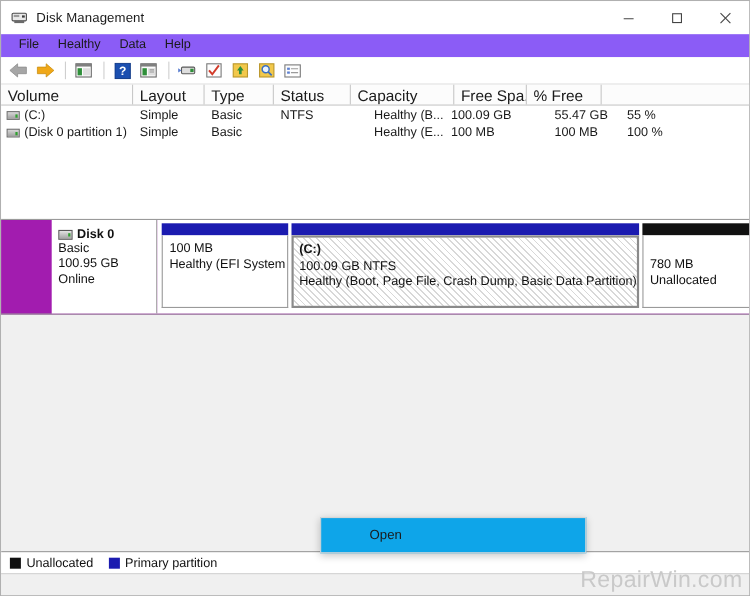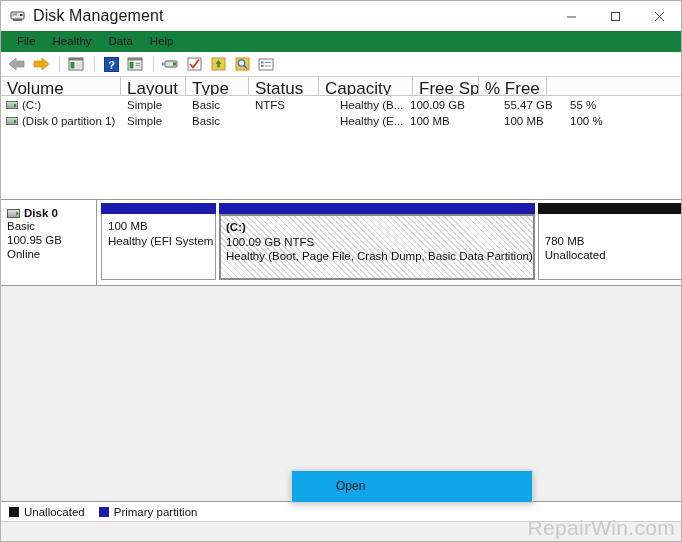--- a/index.html
+++ b/index.html
@@ -25,38 +25,38 @@
     display: flex; align-items: center;
     flex: none;
     position: relative;
   }
   .title-icon {
     width: 16px; height: 16px;
     margin-left: 9px; margin-right: 7px;
     position: relative; flex: none;
   }
   .title-text {
-    font-size: 16px; color: #1a1a1a;
+    font-size: 12px; color: #1a1a1a;
     letter-spacing: .1px;
   }
   .win-controls {
     position: absolute; right: 0; top: 0;
     height: 30px; display: flex;
   }
   .win-btn {
     width: 44px; height: 30px;
     display: flex; align-items: center; justify-content: center;
     color: #333; font-size: 11px;
   }
   .win-btn svg { display: block; }
 
   
   .menubar {
     height: 21px;
-    background: #15803d;
+    background: #8b5cf6;
     display: flex; align-items: center;
     padding-left: 8px;
     flex: none;
   }
   .menu-item {
     font-size: 11.5px; color: #1a1a1a;
     padding: 1px 8px 2px 8px;
     margin-right: 1px;
   }
 
@@ -79,21 +79,21 @@
     flex: none;
     height: 123px;
     position: relative;
   }
   .vol-header {
     display: flex; height: 19px;
     background: #fcfcfc;
     border-bottom: 1px solid #c8c8c8;
   }
   .vol-header .cell {
-    font-size: 17px; color: #1a1a1a;
+    font-size: 14px; color: #1a1a1a;
     padding: 2px 0 0 6px;
     border-right: 1px solid #c8c8c8;
     overflow: hidden; white-space: nowrap;
   }
   .vol-rows { padding-top: 1px; }
   .vol-row { display: flex; height: 16px; align-items: center; }
   .vol-row .cell {
     font-size: 11.5px; color: #1a1a1a;
     padding-left: 6px;
     overflow: hidden; white-space: nowrap;
@@ -116,20 +116,21 @@
     flex: 1 1 auto;
     background: #f0f0f0;
     position: relative;
     overflow: hidden;
   }
   .disk-row {
     display: flex;
     background: #a21caf;
     border-bottom: 1px solid #9a9a9a;
     position: relative;
+    padding-left: 46px;
   }
   .disk-info {
     width: 96px; flex: none;
     border-right: 1px solid #9a9a9a;
     padding: 7px 0 0 6px;
     background: #ffffff;
   }
   .disk-title { font-size: 11.5px; font-weight: bold; color: #111; display: flex; align-items: center; }
   .disk-sub { font-size: 11.5px; color: #111; line-height: 14px; }
   .disk-hdd-icon {

